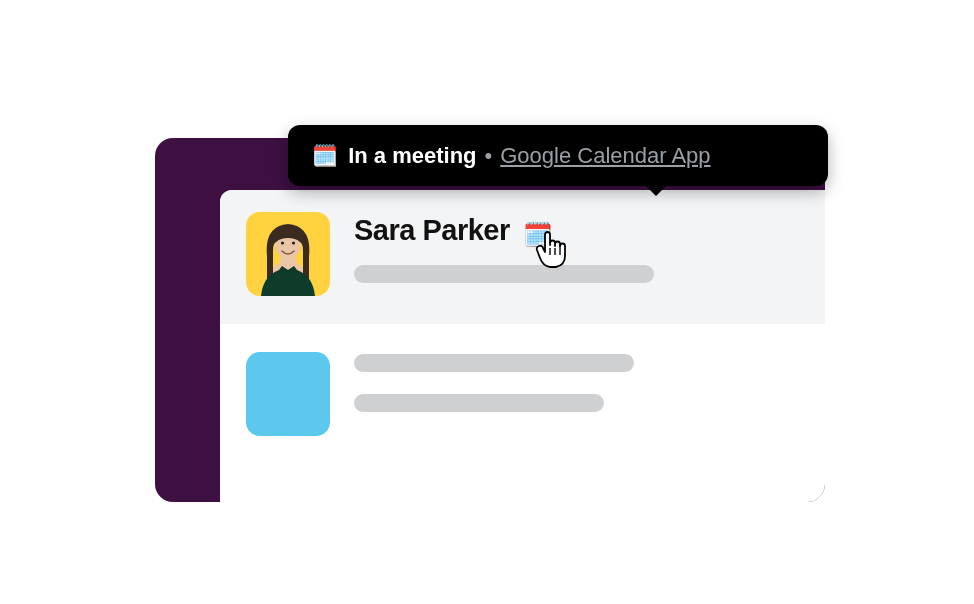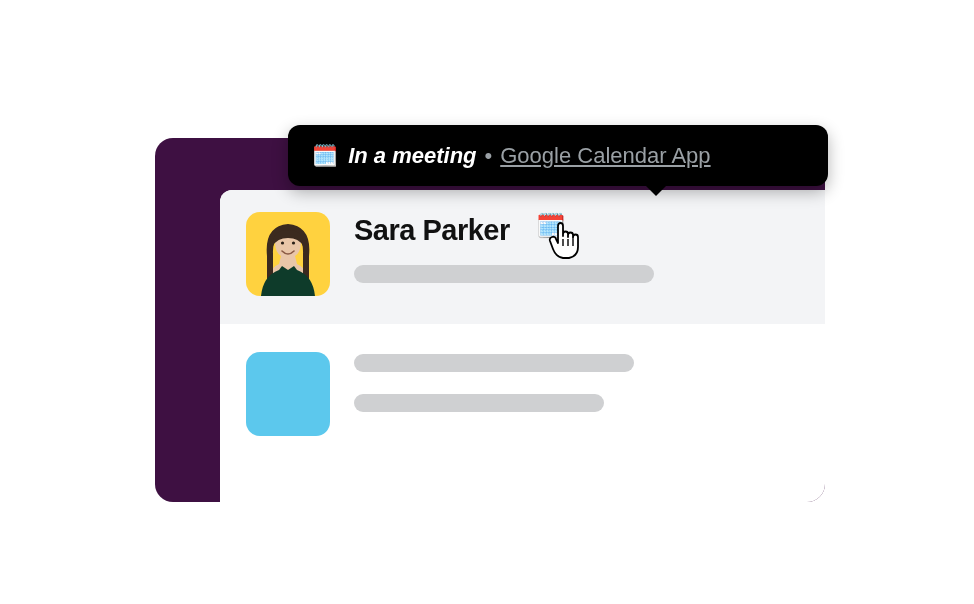--- a/index.html
+++ b/index.html
@@ -68,22 +68,22 @@
       width: 78px;
       height: 80px;
     }
     .content {
       margin-left: 24px;
       flex: 1;
       padding-top: 2px;
     }
     .name-line {
       display: flex;
-      align-items: flex-start;
-      gap: 25px;
+      align-items: flex-end;
+      gap: 12px;
       margin-bottom: 18px;
       position: relative;
     }
     .name {
       font-size: 29px;
       font-weight: 700;
       color: #111111;
       letter-spacing: -0.5px;
     }
     .status-icon-wrap {
@@ -146,21 +146,20 @@
       border-top: 11px solid #000000;
     }
     .tooltip-emoji {
       font-size: 21px;
       margin-right: 10px;
     }
     .tooltip-status {
       color: #ffffff;
       font-size: 22px;
       font-weight: 700;
-      font-style: italic;
     }
     .tooltip-dot {
       color: #9aa0a5;
       font-size: 22px;
       margin: 0 8px;
     }
     .tooltip-source {
       color: #9aa0a5;
       font-size: 22px;
       font-weight: 500;

